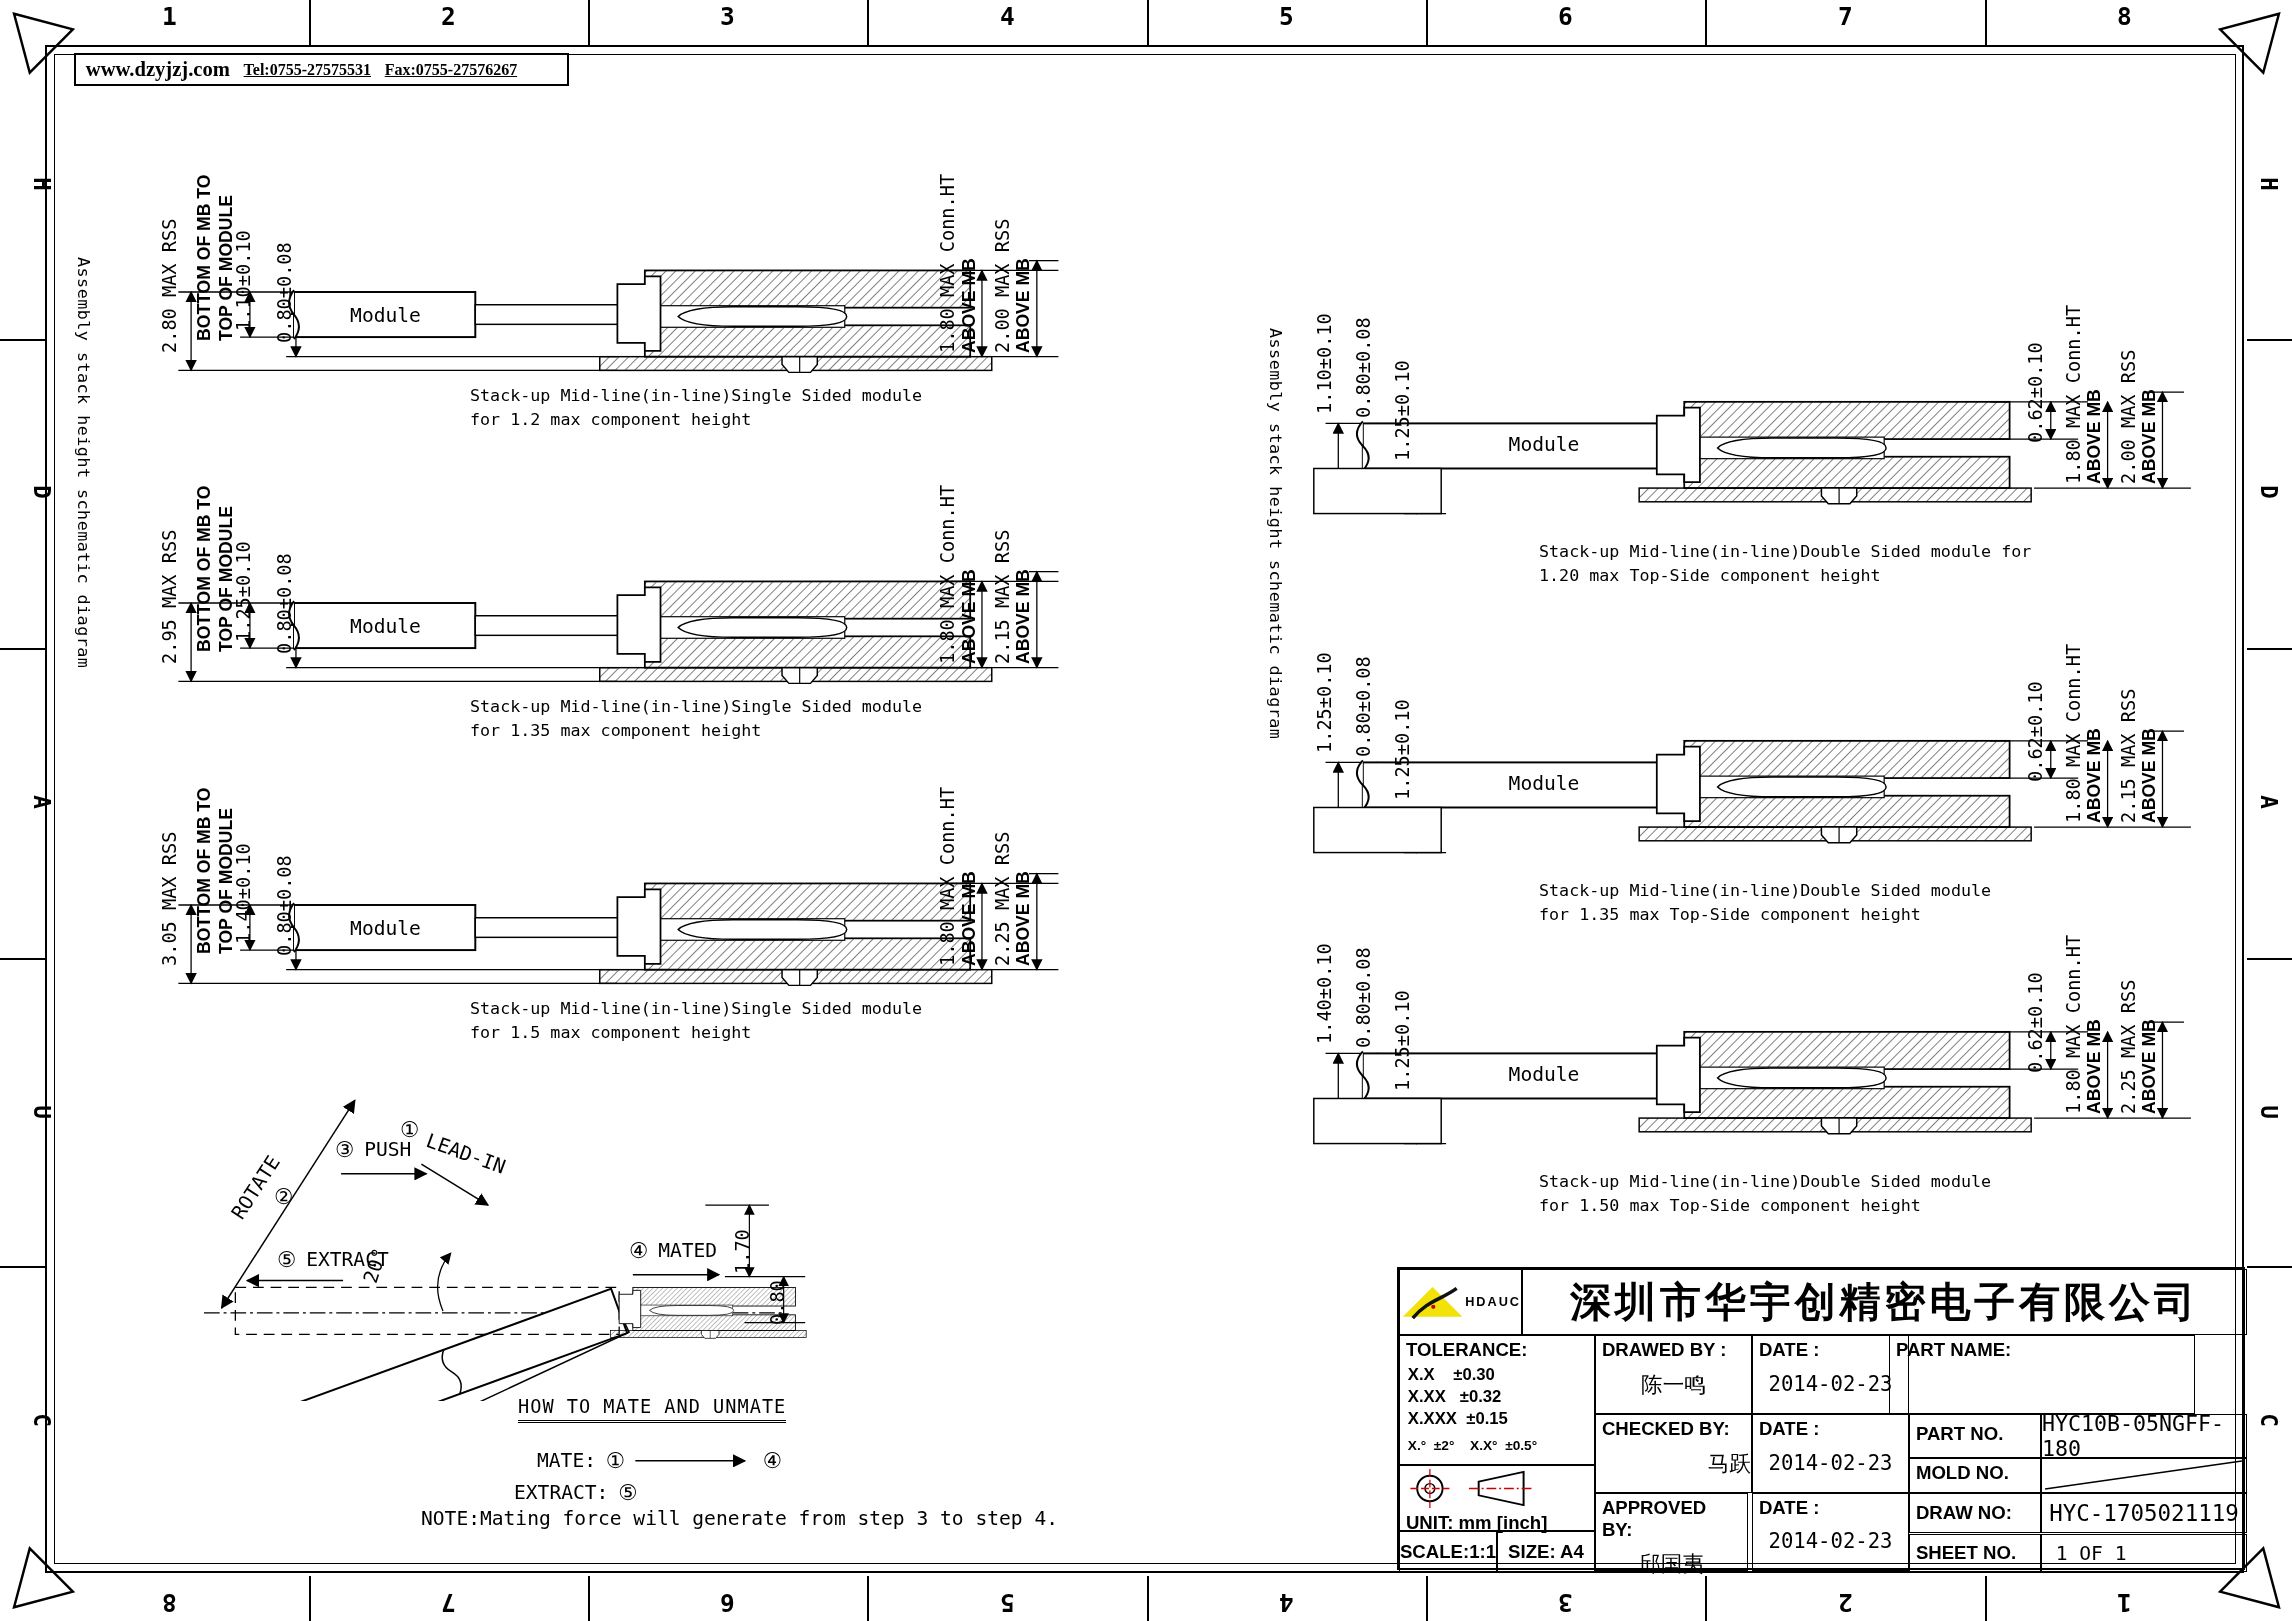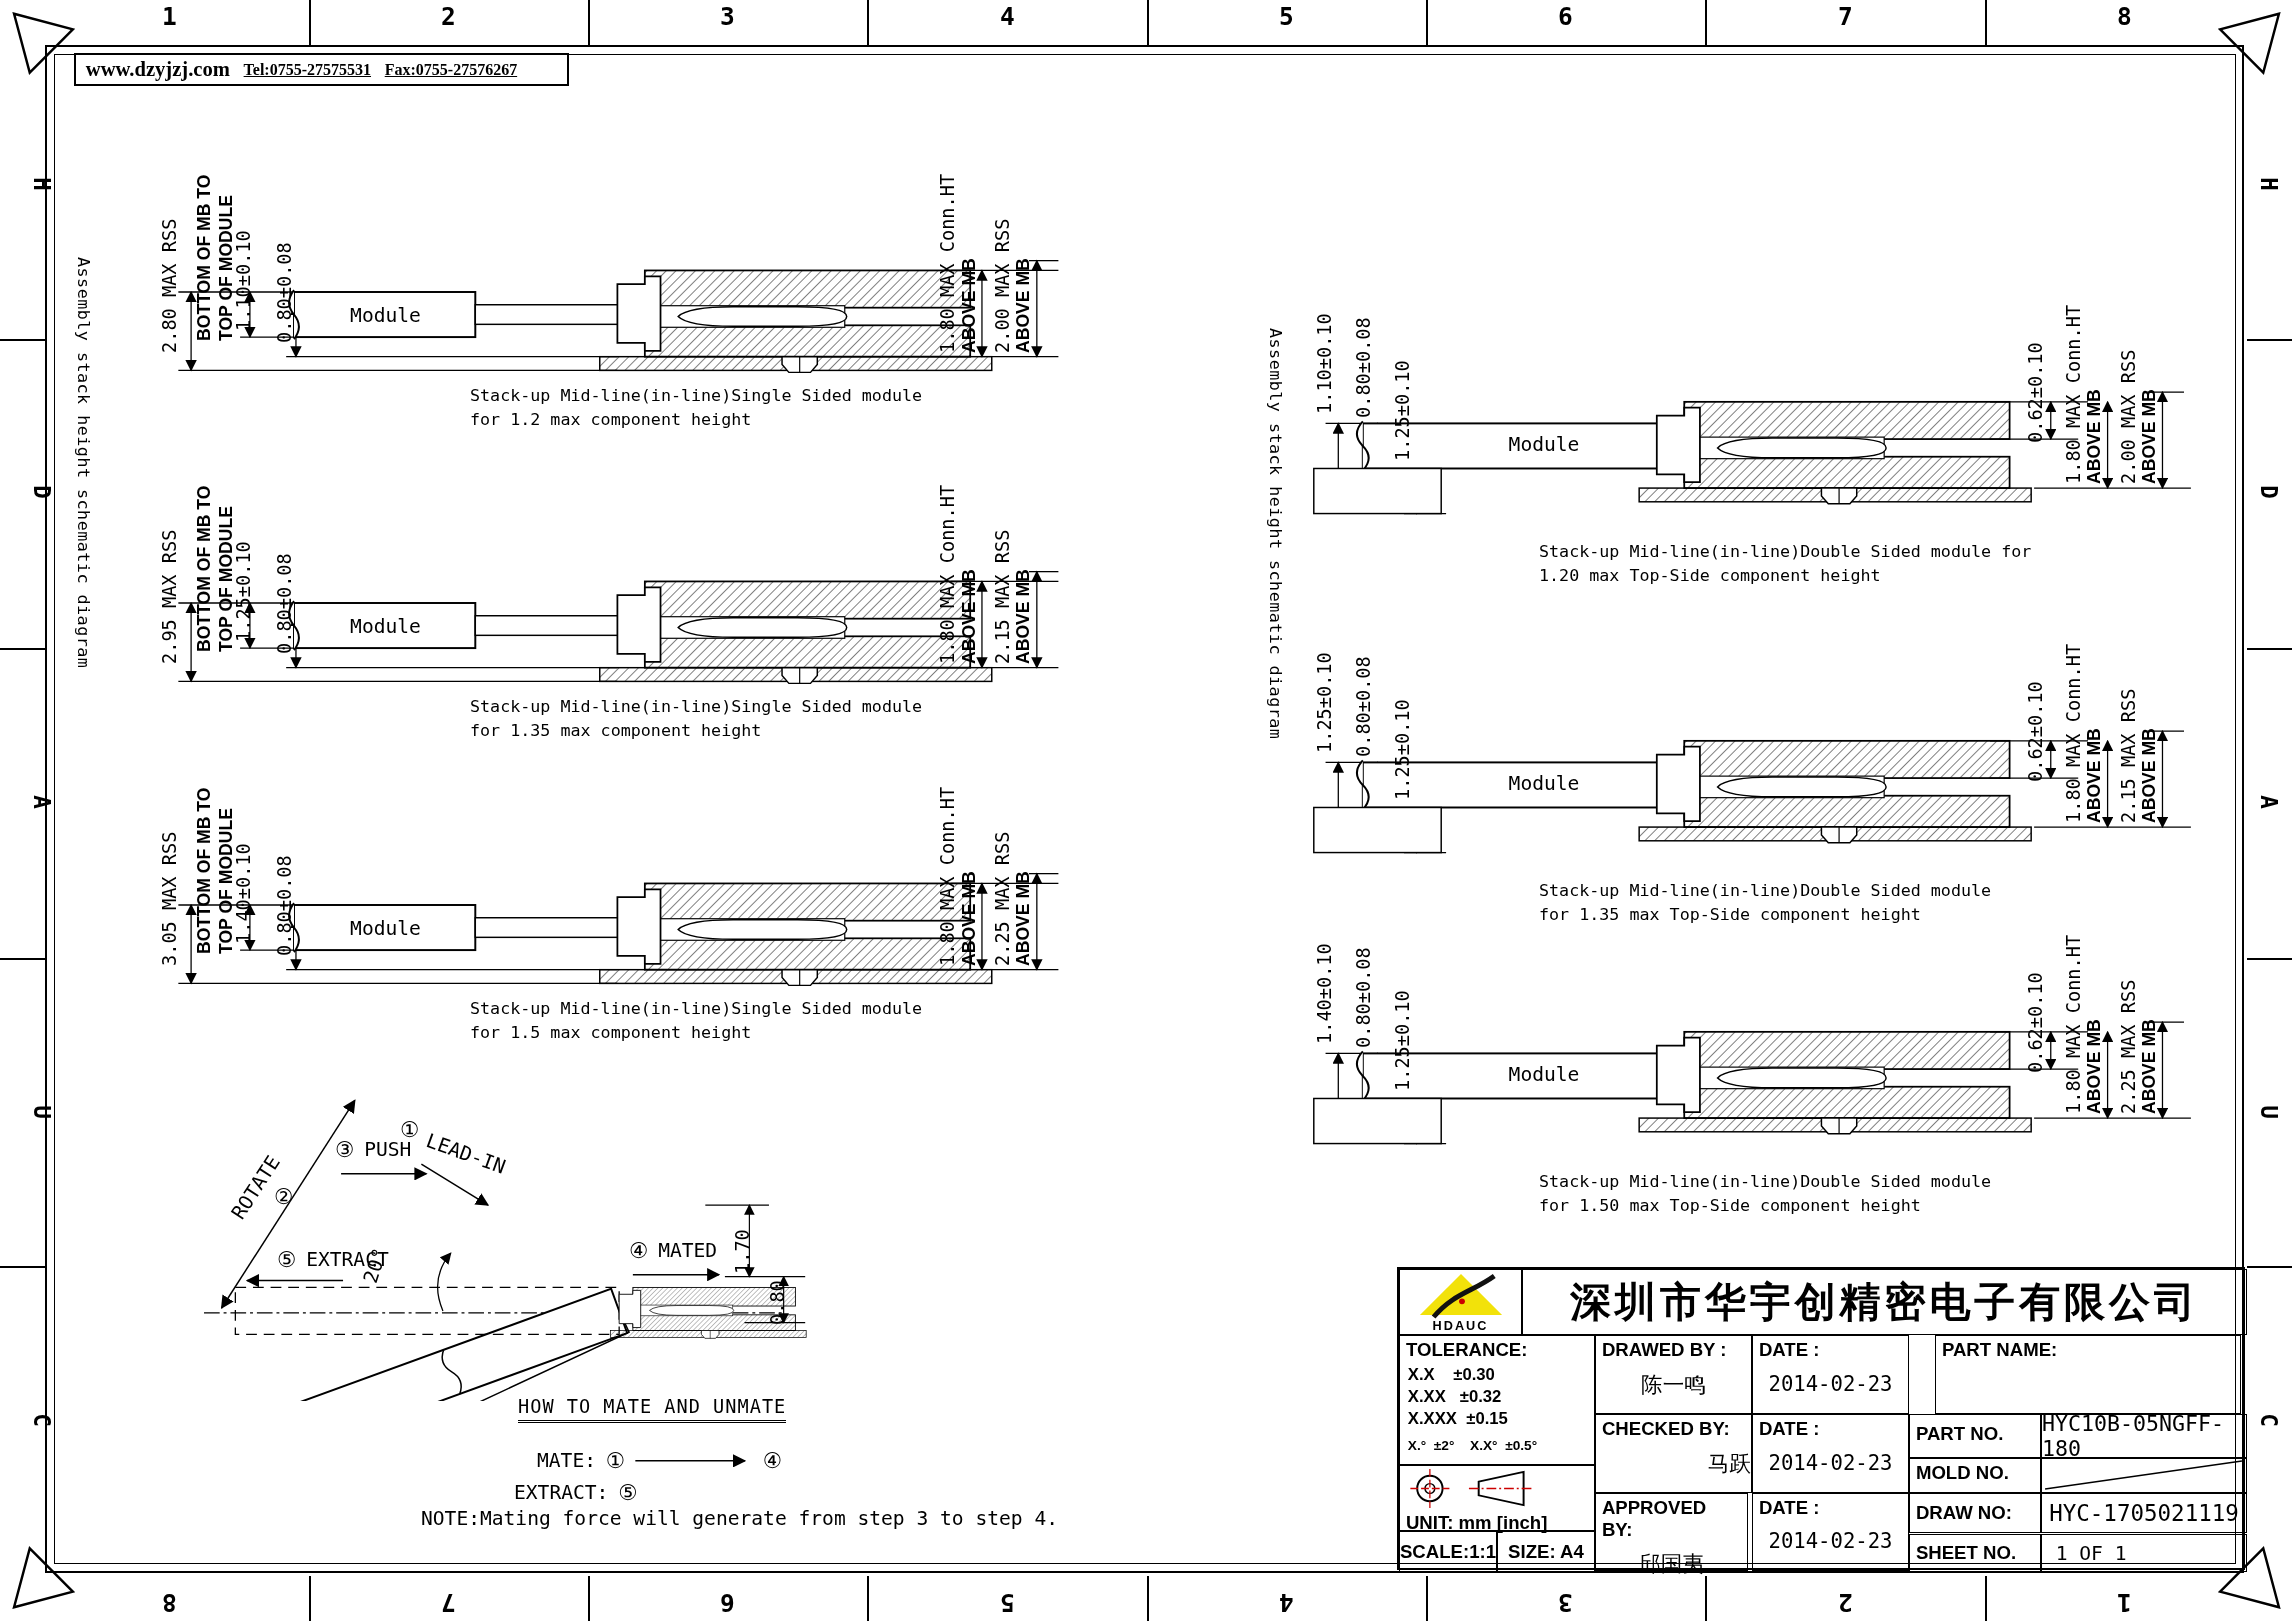--- a/index.html
+++ b/index.html
@@ -38,21 +38,21 @@
   .mline { position:absolute; font-family:"DejaVu Sans Mono",monospace; font-size:19.6px; display:flex; align-items:center; gap:9.8px; white-space:nowrap; }
   .note { position:absolute; font-family:"DejaVu Sans Mono",monospace; font-size:19.6px; white-space:nowrap; }
   
   .tb { position:absolute; left:1397px; top:1267px; width:848px; height:303px; border:2.9px solid #000; box-sizing:border-box; }
   .cell { position:absolute; border:1.5px solid #000; box-sizing:border-box; }
   .tb-label { font-weight:700; font-size:18.6px; font-family:"Liberation Sans",sans-serif; padding:2.9px 5.9px; }
   .tb-vcenter { display:flex; align-items:center; justify-content:center; }
   .cadtxt { font-family:"DejaVu Sans Mono",monospace; }
   .company { font-family:"Liberation Serif",serif; font-weight:700; font-size:41px; letter-spacing:3.9px;
              display:flex; align-items:center; justify-content:center; }
-  .logo { display:flex; flex-direction:column; align-items:center; justify-content:center; height:100%; }
+  .logo { display:flex; flex-direction:row; align-items:center; justify-content:center; height:100%; }
   .logotext { font-weight:700; font-size:12.7px; letter-spacing:2px; font-family:"Liberation Sans",sans-serif; }
   .tolline { font-family:"Liberation Sans",sans-serif; font-weight:700; font-size:16.7px; padding:1px 7.8px; white-space:pre; }
   .tolang  { font-family:"Liberation Sans",sans-serif; font-weight:700; font-size:13.7px; padding:7.8px 7.8px 0; white-space:pre; }
   svg { display:block; }
 </style>
 </head>
 <body>
 
 <svg width="0" height="0" style="position:absolute" xmlns="http://www.w3.org/2000/svg">
   <defs>
@@ -438,21 +438,21 @@
   </div>
   <div class="cell" style="left:196px;top:224px;width:153px;height:78px">
     <div class="tb-label">APPROVED BY:</div>
     <div style="text-align:center;font-size:21.6px;margin-top:4.9px">邱国夷</div>
   </div>
   <div class="cell" style="left:353px;top:224px;width:157px;height:78px">
     <div class="tb-label">DATE :</div>
     <div class="cadtxt" style="text-align:center;font-size:20.6px;margin-top:6.9px">2014-02-23</div>
   </div>
 
-  <div class="cell" style="left:536px;top:66px;width:306px;height:79px">
+  <div class="cell" style="left:490px;top:66px;width:306px;height:79px">
     <div class="tb-label">PART NAME:</div>
   </div>
   <div class="cell" style="left:510px;top:145px;width:132px;height:44px">
     <div class="tb-label" style="margin-top:5px">PART NO.</div>
   </div>
   <div class="cell tb-vcenter cadtxt" style="left:642px;top:145px;width:206px;height:44px;font-size:21.6px">HYC10B-05NGFF-180</div>
   <div class="cell" style="left:510px;top:189px;width:132px;height:35px">
     <div class="tb-label">MOLD NO.</div>
   </div>
   <div class="cell" style="left:642px;top:189px;width:206px;height:35px">

